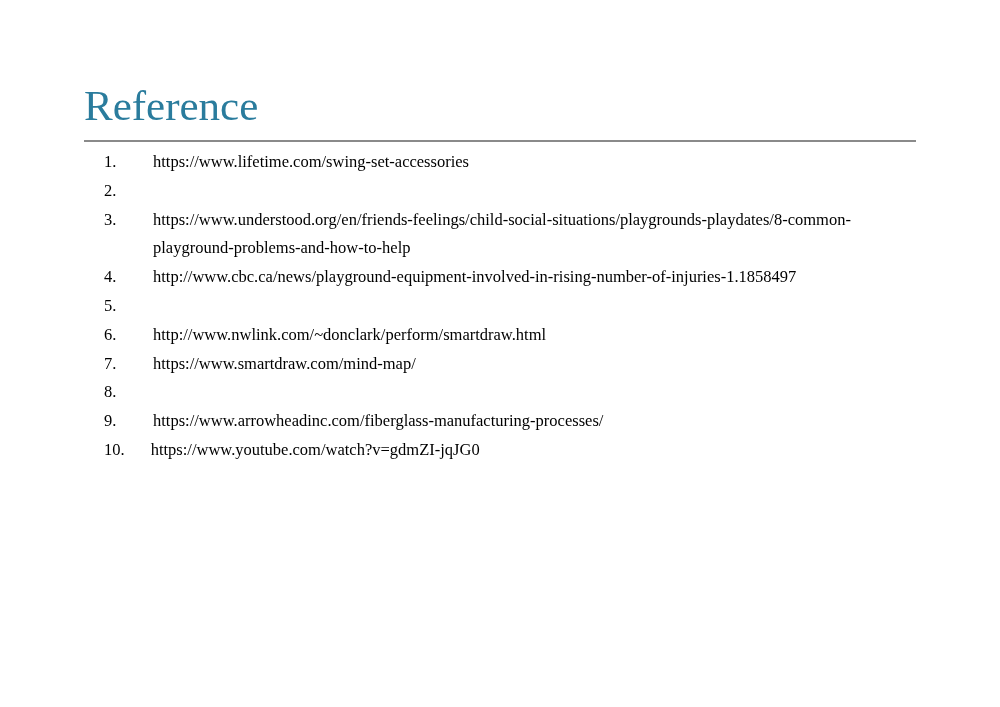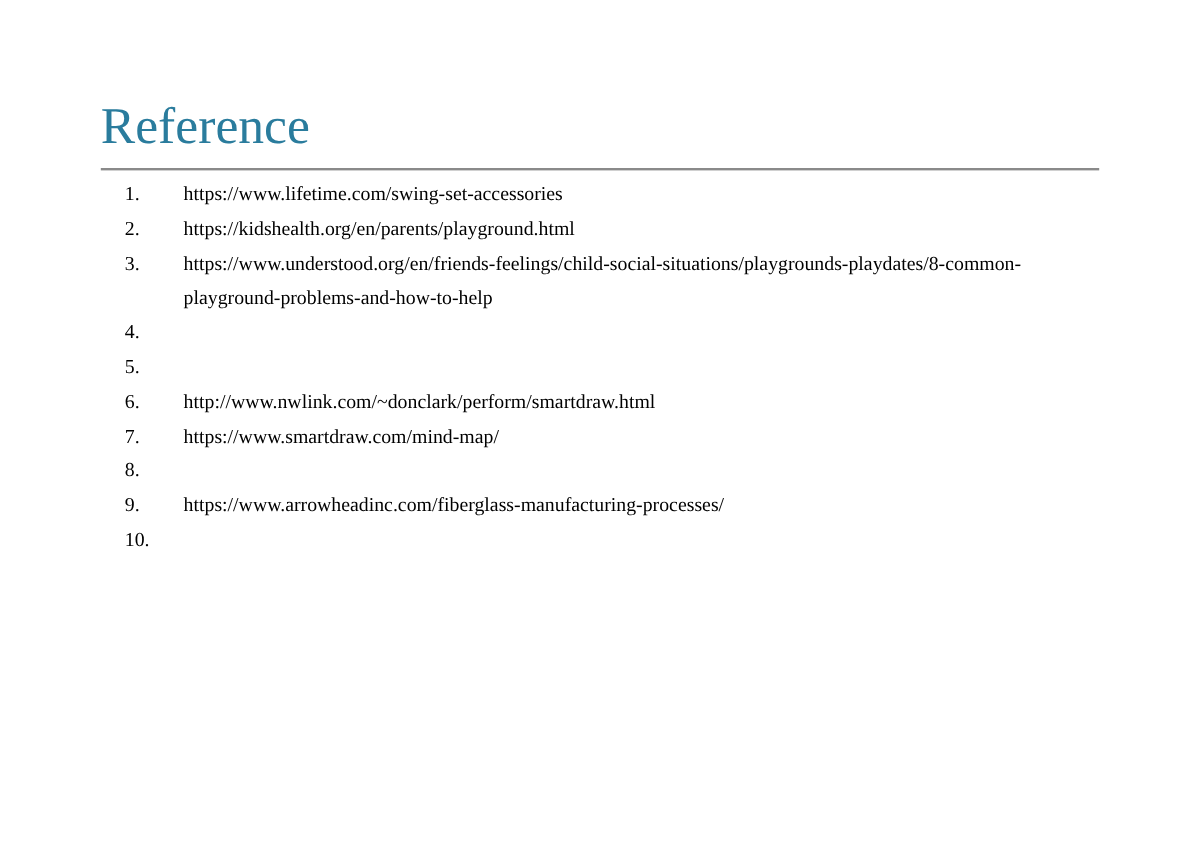--- a/index.html
+++ b/index.html
@@ -72,30 +72,30 @@
 
   <div class="ref-list">
 
     <div class="ref-item">
       <span class="ref-num">1.</span>
       <span class="ref-url">https://www.lifetime.com/swing-set-accessories</span>
     </div>
 
     <div class="ref-item">
       <span class="ref-num">2.</span>
-      <span class="ref-url">https://kidshealth.org/en/parents/playground.html</span>
     </div>
 
     <div class="ref-item">
       <span class="ref-num">3.</span>
       <span class="ref-url">https://www.understood.org/en/friends-feelings/child-social-situations/playgrounds-playdates/8-common-playground-problems-and-how-to-help</span>
     </div>
 
     <div class="ref-item">
       <span class="ref-num">4.</span>
+      <span class="ref-url">http://www.cbc.ca/news/playground-equipment-involved-in-rising-number-of-injuries-1.1858497</span>
     </div>
 
     <div class="ref-item">
       <span class="ref-num">5.</span>
     </div>
 
     <div class="ref-item">
       <span class="ref-num">6.</span>
       <span class="ref-url">http://www.nwlink.com/~donclark/perform/smartdraw.html</span>
     </div>
@@ -109,16 +109,17 @@
       <span class="ref-num">8.</span>
     </div>
 
     <div class="ref-item">
       <span class="ref-num">9.</span>
       <span class="ref-url">https://www.arrowheadinc.com/fiberglass-manufacturing-processes/</span>
     </div>
 
     <div class="ref-item tight">
       <span class="ref-num">10.</span>
+      <span class="ref-url">https://www.youtube.com/watch?v=gdmZI-jqJG0</span>
     </div>
 
   </div>
 </div>
 
 </body></html>

